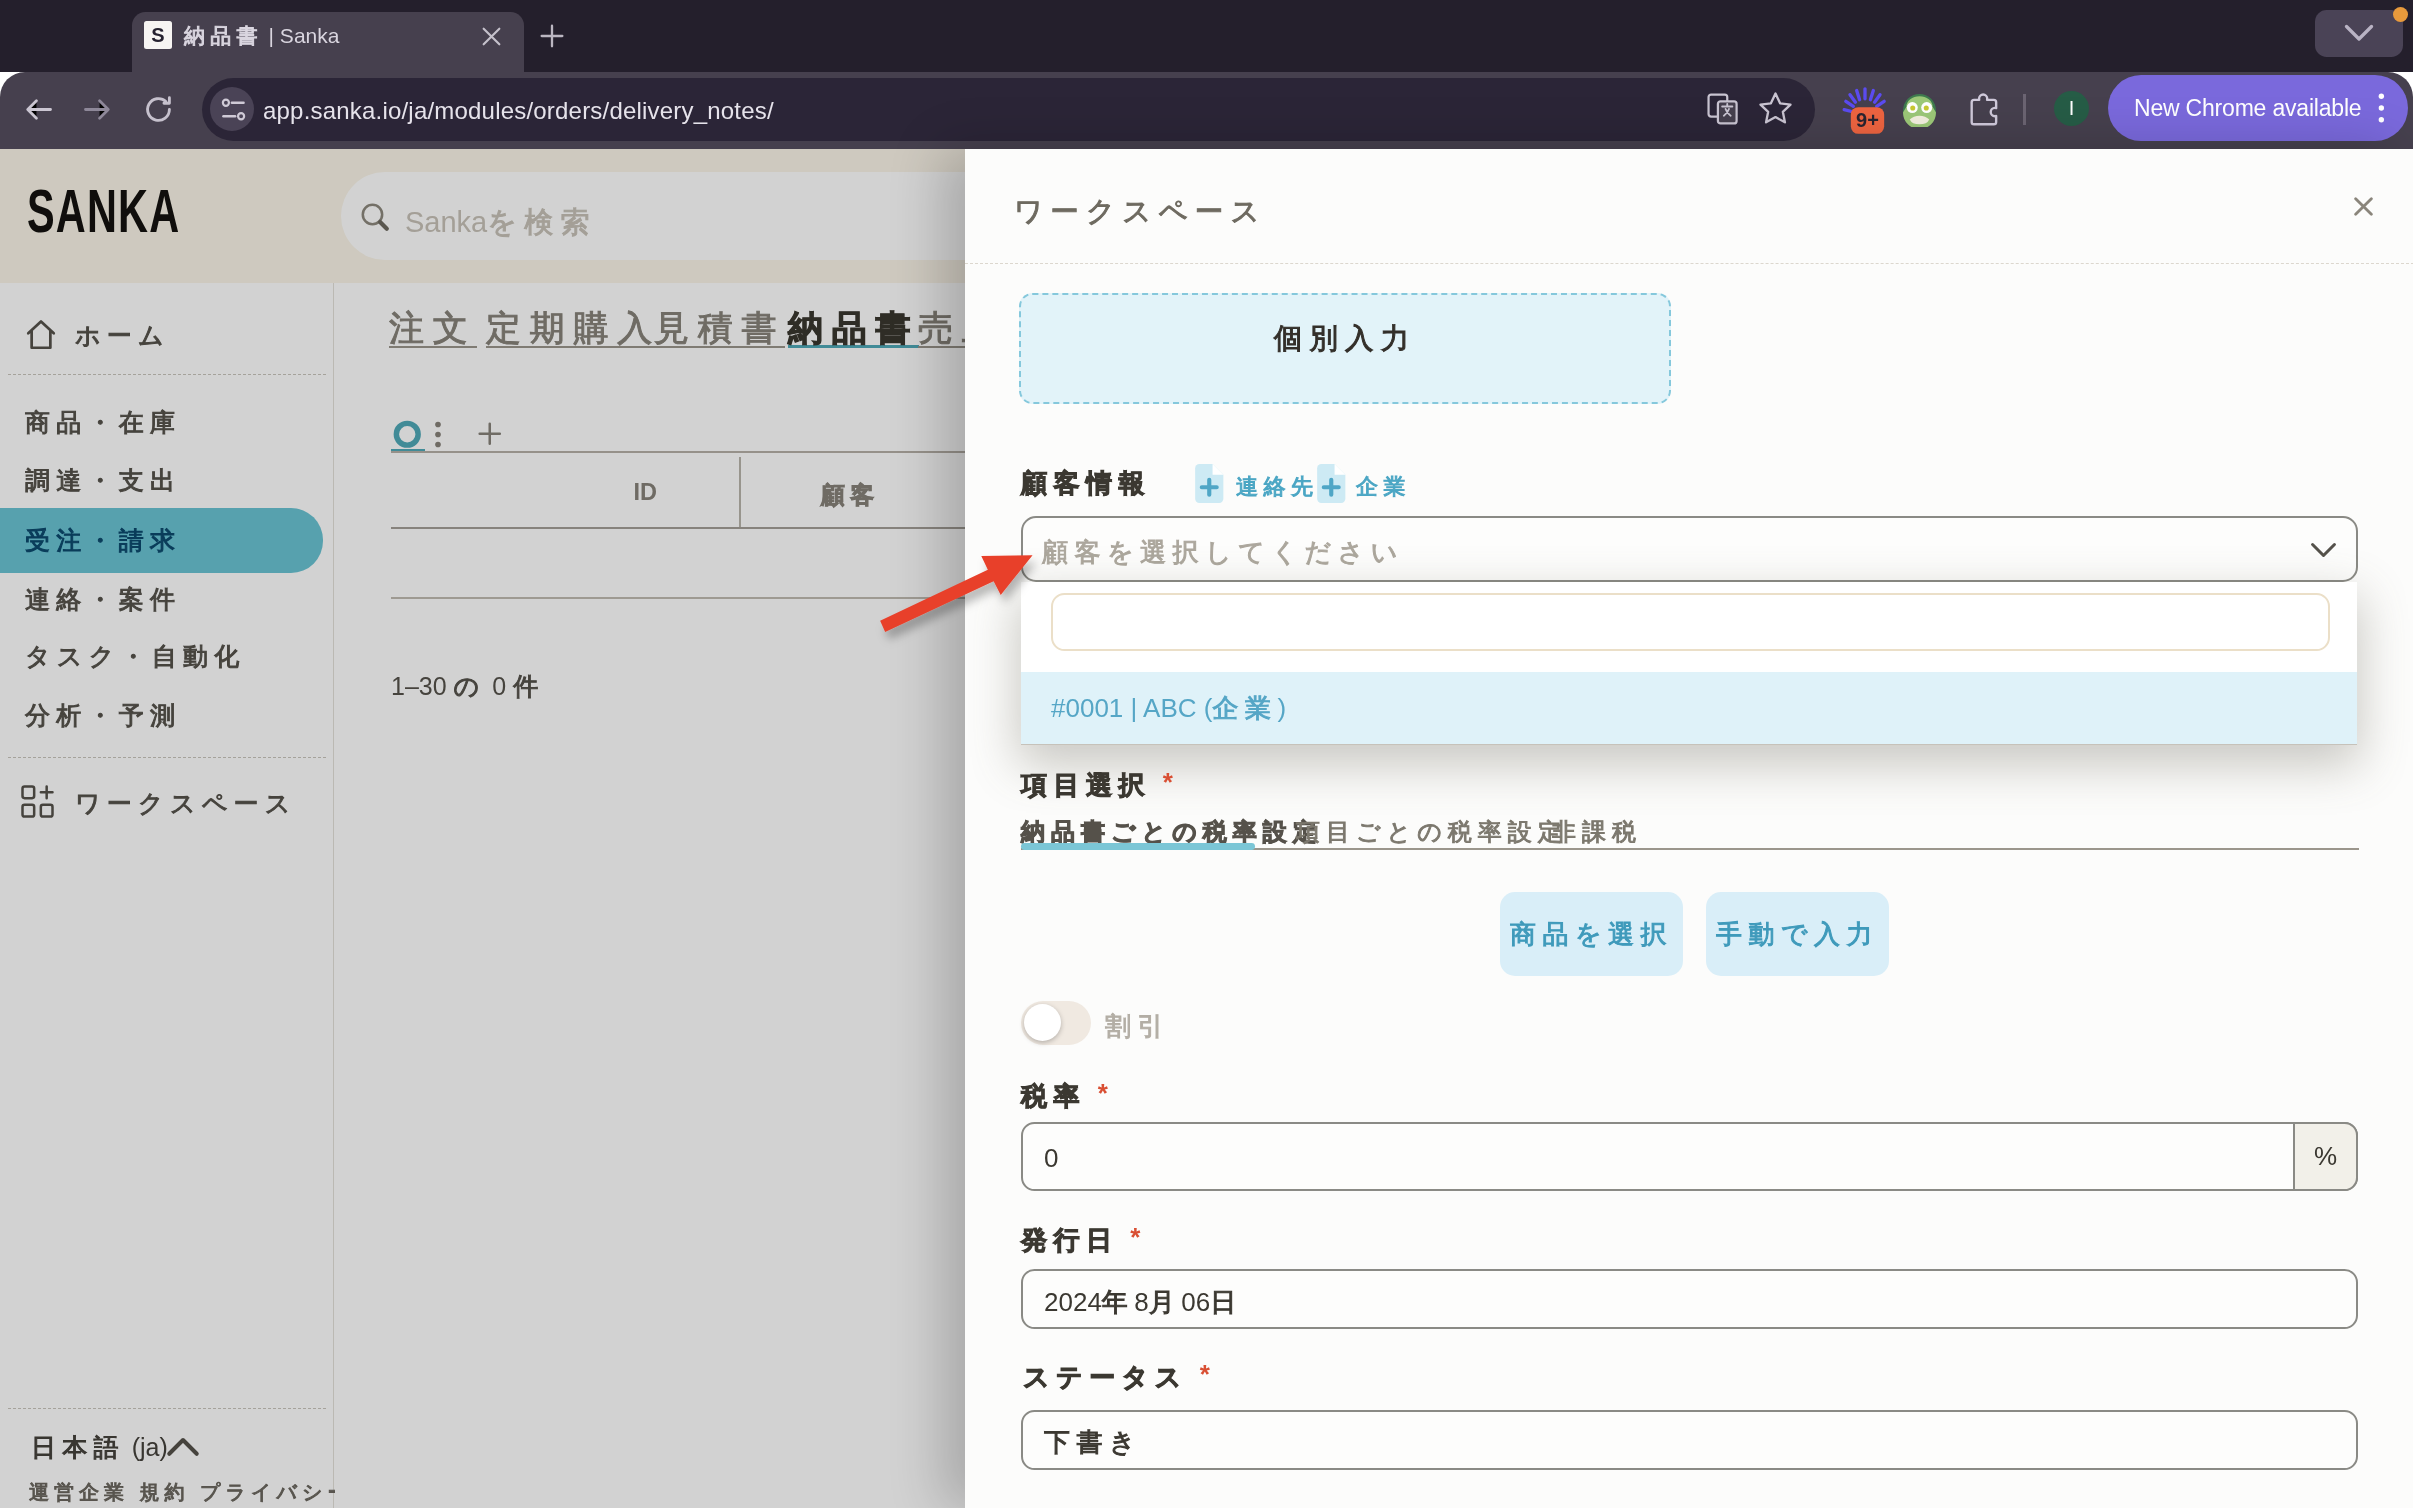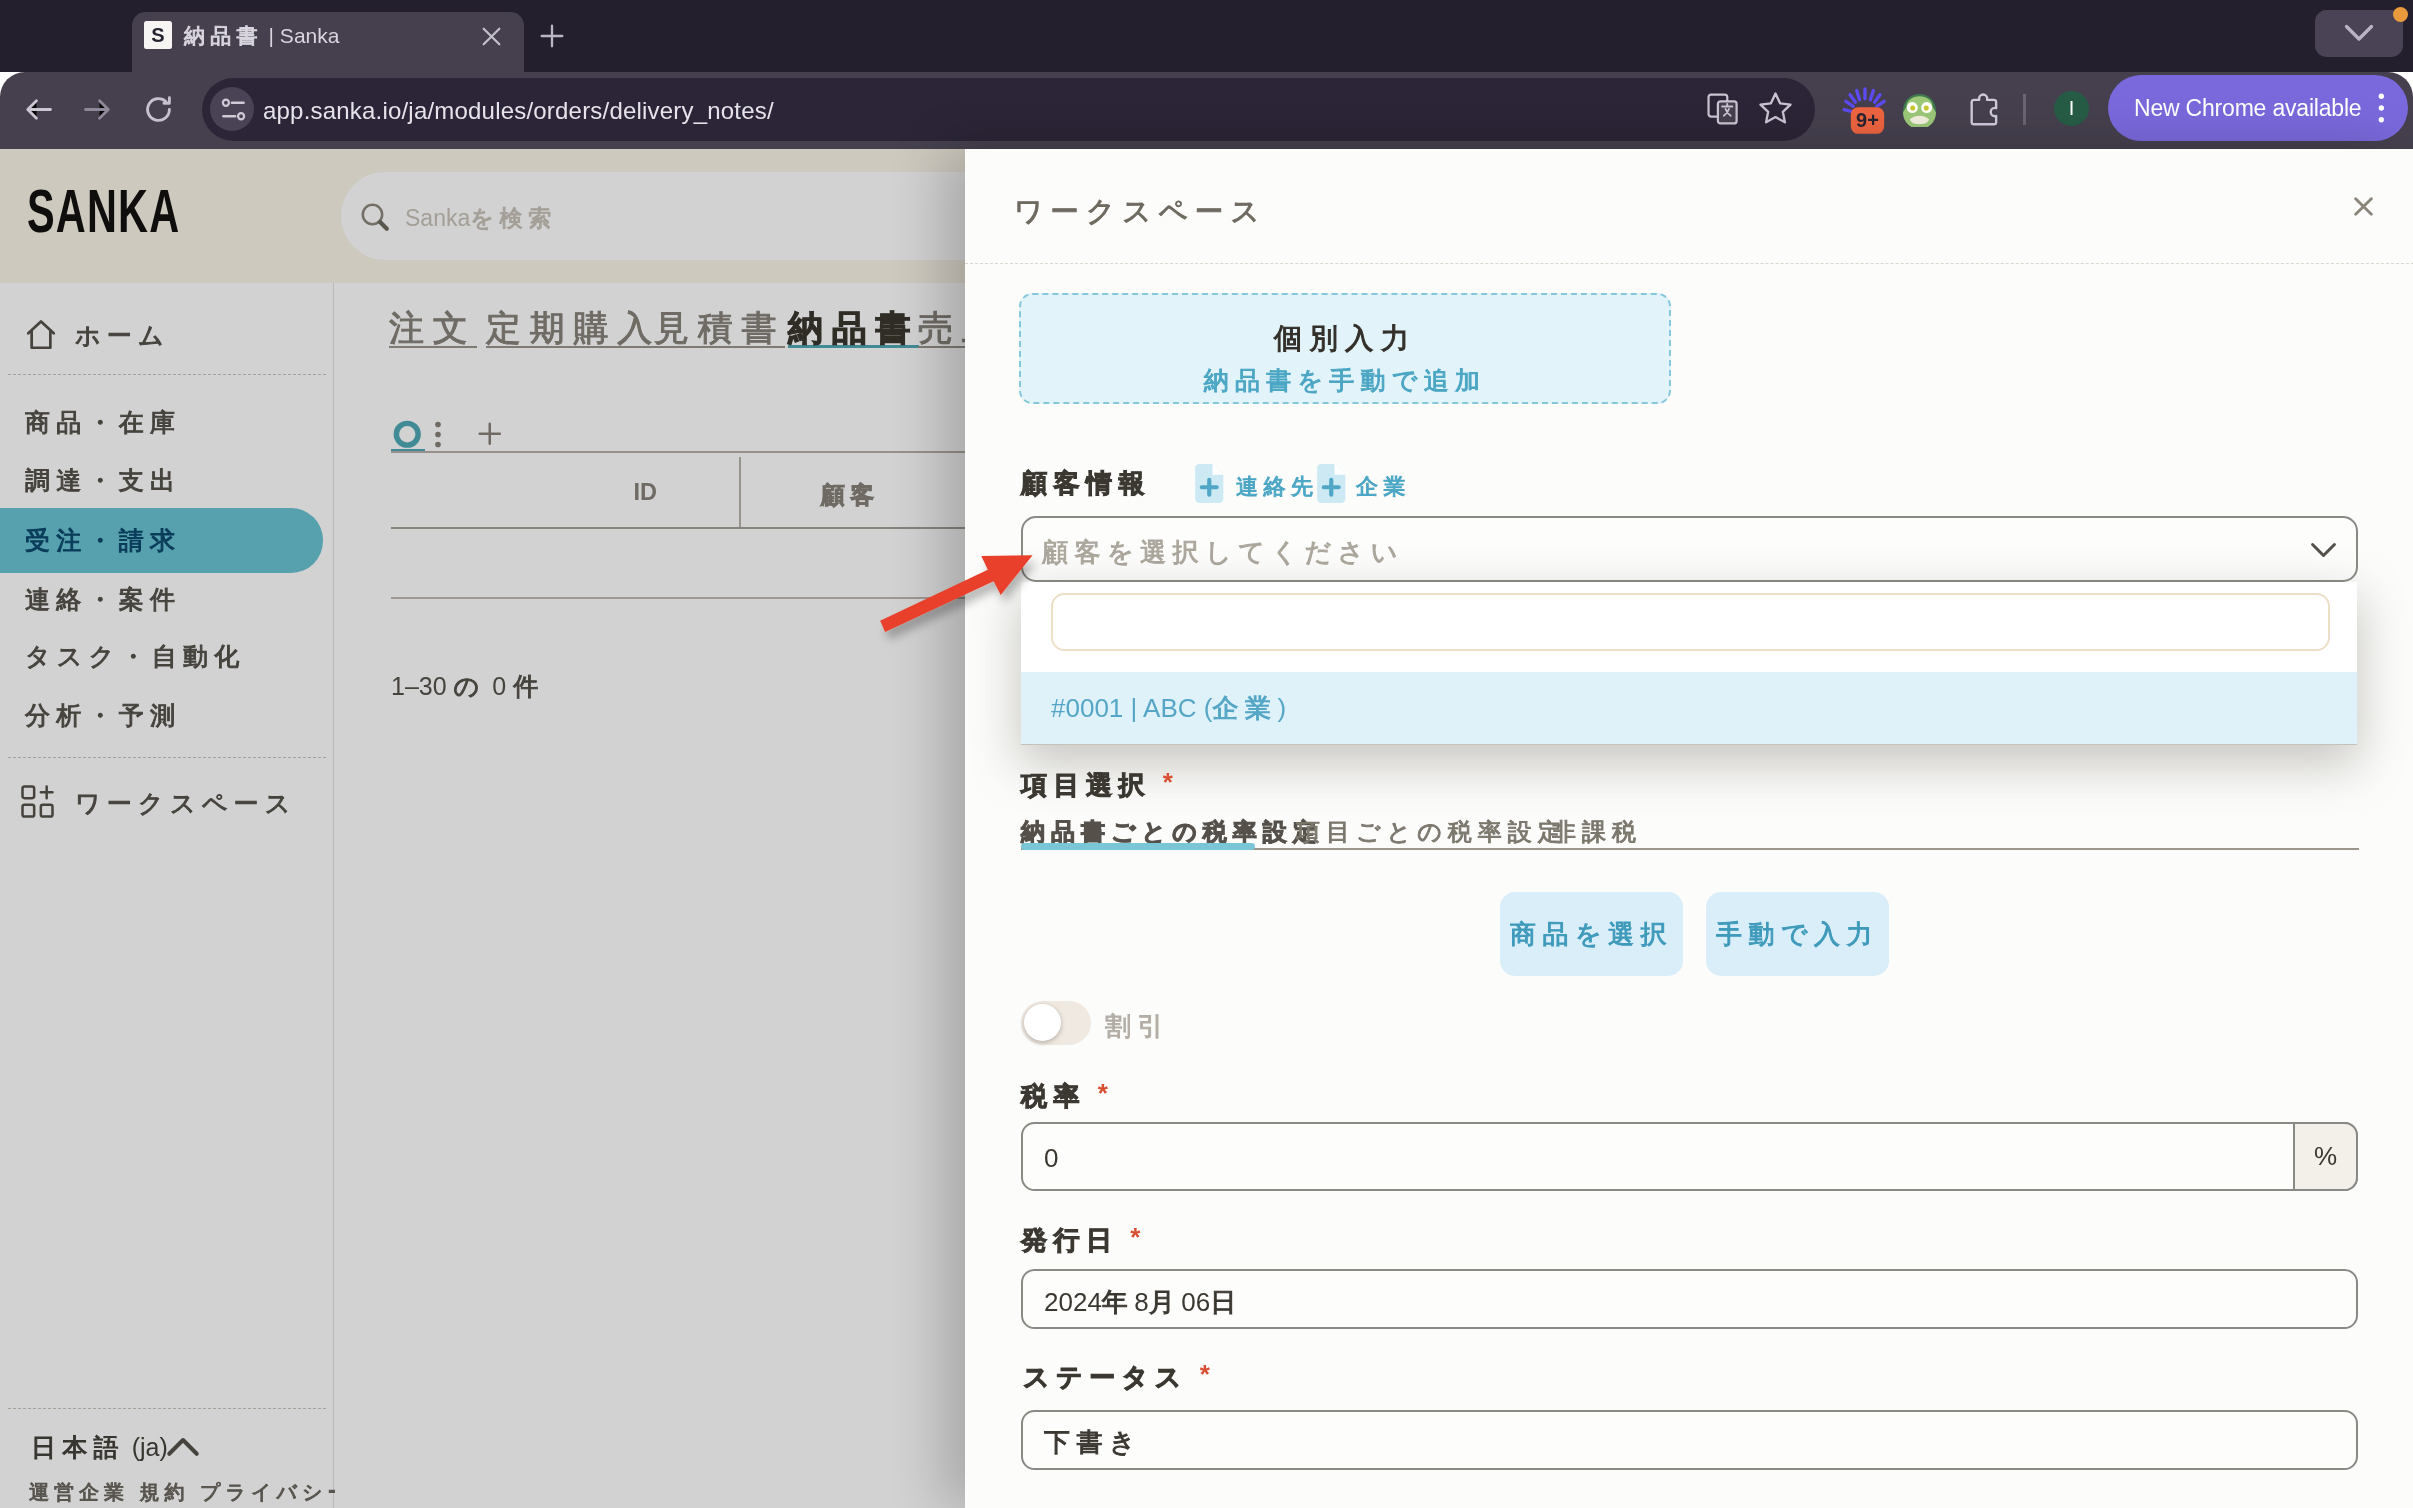--- a/index.html
+++ b/index.html
@@ -16,21 +16,21 @@
 #tabtitle{left:184px;top:25px;height:22px;font-size:21px;color:#d9d5df;display:flex;align-items:center}
 #urlpill{left:202px;top:78px;width:1613px;height:63px;background:#2b2537;border-radius:32px}
 #siteicon{left:210px;top:87px;width:44px;height:44px;border-radius:50%;background:#4a4356}
 #urltext{left:263px;top:97px;font-size:24px;color:#e6e3eb;letter-spacing:0.2px}
 #chromepill{left:2108px;top:75px;width:300px;height:66px;background:#7a69dc;border-radius:34px;color:#fff;font-size:23px}
 #chromepill span{margin-left:26px;letter-spacing:-0.2px}
 #cornerbtn{left:2315px;top:10px;width:88px;height:47px;background:#4a4356;border-radius:11.7px}
 
 #appbar{left:0;top:149px;width:2413px;height:134px;background:#faf5e8}
 #searchpill{left:341px;top:172px;width:1754px;height:88px;background:#fff;border-radius:44px}
-#searchtext{left:405px;top:203px;font-size:23px;color:#c7c2b8}
+#searchtext{left:405px;top:203px;font-size:29px;color:#c7c2b8}
 #sidebar{left:0;top:283px;width:334px;height:1225px;background:#fff;border-right:1.7px solid #e4e1da}
 #logo{left:27px;top:178px;font-size:61px;line-height:67px;font-weight:800;color:#14120f;letter-spacing:1.7px;transform:scaleX(0.68);transform-origin:0 0;width:251px}
 .menuitem{left:25px;height:34px;font-size:25px;color:#55524b;display:flex;align-items:center}
 .dash{border-top:1.7px dashed #c9c5bd}
 #selpill{left:0;top:508px;width:323px;height:65px;background:#6ac4d4;border-radius:0 32px 32px 0}
 #selpill .t{position:absolute;left:25px;top:0;height:65px;display:flex;align-items:center;font-size:25px;color:#0c4a6e}
 #main{left:335px;top:283px;width:2078px;height:1225px;background:#fff}
 .mtab{top:313px;height:35px;font-size:35px;color:#87837a;display:flex;align-items:center;border-bottom:2.1px solid #9b968c;padding-bottom:2.5px}
 .mtab.act{color:#3a372f;font-weight:bold;border-bottom:3.4px solid #4fa9b8;padding-bottom:1.7px}
 #cntText{left:391px;top:670px;font-size:25px;color:#55524b}
@@ -237,21 +237,20 @@
   <div class="abs" id="dim"></div>
 
   <div class="abs" id="drawer"></div>
   <div class="abs" style="left:1014px;top:193px;font-size:28.5px;color:#6e6a60"><span class="cjk">ワークスペース</span></div>
   <svg class="abs" style="left:2354px;top:197px" width="19" height="19" viewBox="0 0 23 23">
       <path d="M2 2 L21 21 M21 2 L2 21" stroke="#8a857b" stroke-width="3.4" stroke-linecap="round"></path>
     </svg>
   <div class="abs" style="left:965px;top:263px;width:1449px;border-top:1.7px dashed #dcd7ce"></div>
   <div class="abs" id="box1">
       <div class="boxtitle"><span class="cjk">個別入力</span></div>
-      <div class="boxsub tealtx"><span class="cjk">納品書を手動で追加</span></div>
     </div>
   <div class="abs dlabel" style="left:1021px;top:466px">
       <span class="cjk">顧客情報</span>
     </div>
   <svg class="abs" style="left:1195px;top:464px" width="28.5" height="39" viewBox="0 0 34 47">
       <path d="M0 5 a5 5 0 0 1 5-5 H21 L34 13 V42 a5 5 0 0 1-5 5 H5 a5 5 0 0 1-5-5 Z" fill="#cdeaf4"></path>
       <path d="M21 0 L34 13 H21 Z" fill="#ffffff"></path>
       <path d="M17 19 v18 M8 28 h18" stroke="#4fa6c6" stroke-width="5" stroke-linecap="round"></path>
     </svg>
   <div class="abs tealtx" style="left:1236px;top:472px;font-size:22px"><span class="cjk">連絡先</span></div>

